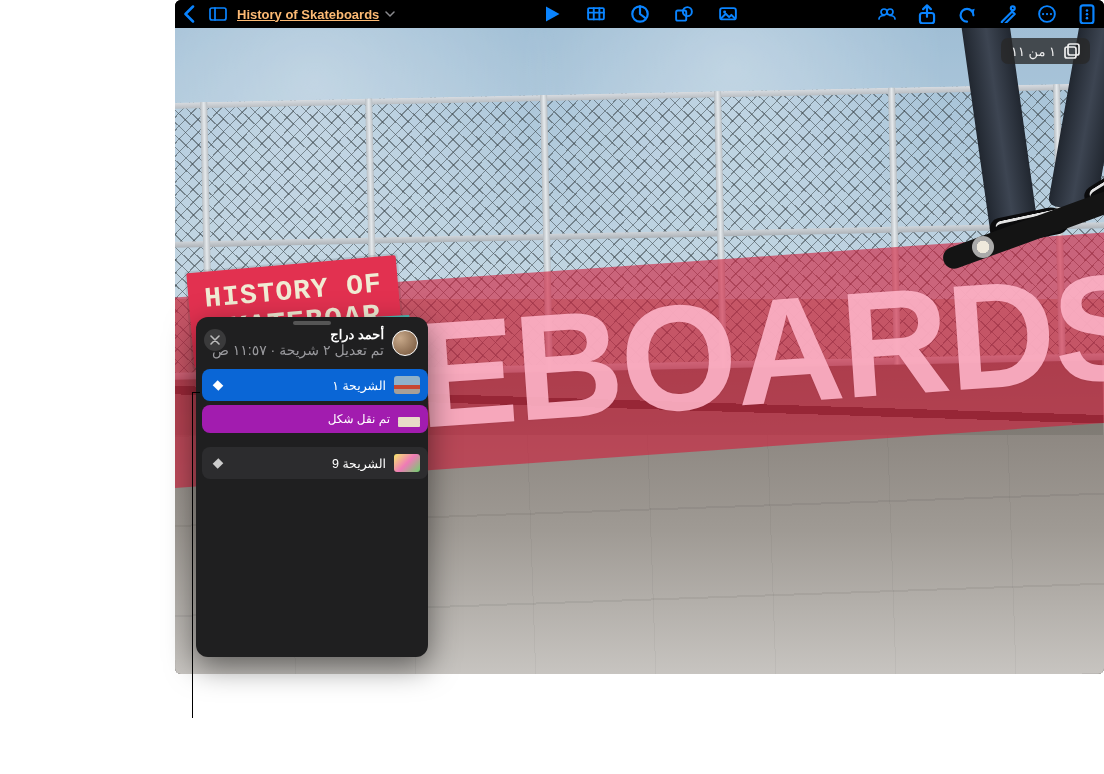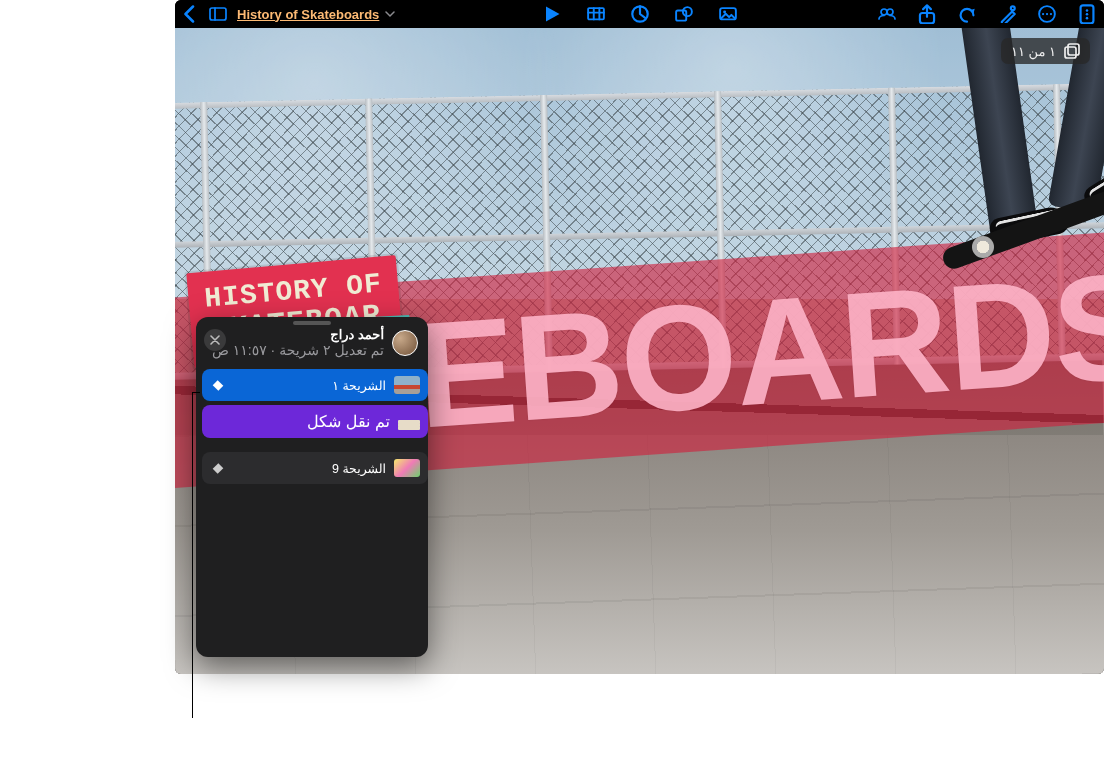--- a/index.html
+++ b/index.html
@@ -197,21 +197,21 @@
     border-radius:8px; margin-bottom:4px;
     display:flex; align-items:center; justify-content:flex-end;
     direction:rtl; padding:7px 8px; gap:8px; cursor:pointer;
     font-size:12.5px;
   }
   .item .thumb{ width:26px; height:18px; border-radius:3px; flex-shrink:0; }
   .item .title{ flex:1; text-align:right; }
   .item .chev{ width:7px; height:7px; border-right:2px solid #ccc; border-bottom:2px solid #ccc; transform:rotate(45deg); margin-left:4px;}
   .item.selected { background:#0a66d6; }
   .item.selected .chev{ transform:rotate(45deg); border-color:#fff;}
-  .item.sub { background:#6d28d9; font-size:16px;}
+  .item.sub { background:#a21caf; font-size:12px;}
   .item.sub .thumb2{ width:22px; height:4px; background:#e7dcc8; border-radius:1px; box-shadow:0 3px 0 #e7dcc8, 0 6px 0 #e7dcc8; flex-shrink:0;}
   .item.other { background:#2c2c2e; }
   .item.other .chev{ transform:rotate(-45deg); border-color:#ccc;}
   .item.other .thumb{ background:linear-gradient(135deg,#f6e96b,#ef7bb6,#6bd26b); position:relative;}
 
   
   .callout {
     position:absolute;
     left:192px; top:392px; width:1px; height:326px;
     background:#000;

